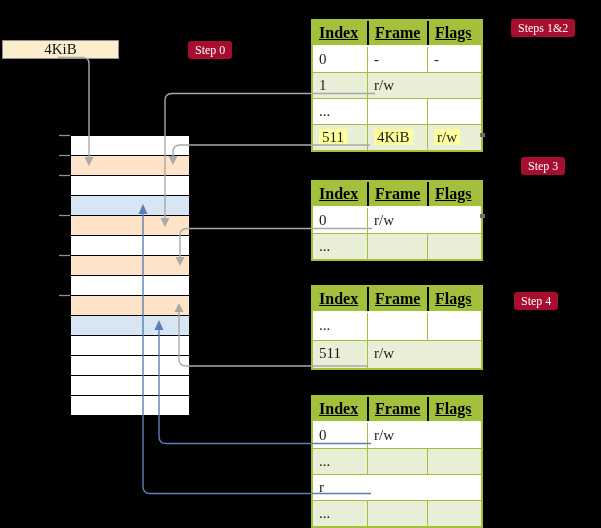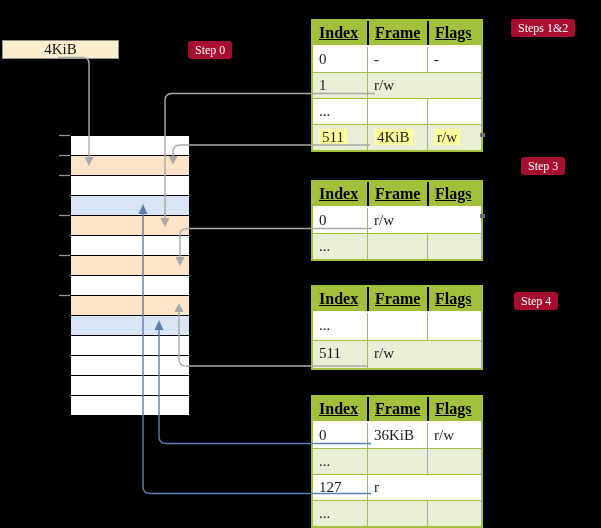--- a/index.html
+++ b/index.html
@@ -156,30 +156,28 @@
   </div>
 
   <div class="ptable" id="table-step4b">
     <div class="hrow">
       <div class="hcell">Index</div>
       <div class="hcell">Frame</div>
       <div class="hcell">Flags</div>
     </div>
     <div class="brow">
       <div class="bcell">0</div>
-      <div class="bcell">36KiB</div>
-      <div class="bcell">r/w</div>
-    </div>
-    <div class="brow shade">
-      <div class="bcell">...</div>
-      <div class="bcell"></div>
-      <div class="bcell"></div>
-    </div>
-    <div class="brow">
-      <div class="bcell">127</div>
+      <div class="bcell">r/w</div>
+    </div>
+    <div class="brow shade">
+      <div class="bcell">...</div>
+      <div class="bcell"></div>
+      <div class="bcell"></div>
+    </div>
+    <div class="brow">
       <div class="bcell">r</div>
     </div>
     <div class="brow shade">
       <div class="bcell">...</div>
       <div class="bcell"></div>
       <div class="bcell"></div>
     </div>
   </div>
 
   <svg id="overlay" width="601" height="528" viewBox="0 0 601 528">

